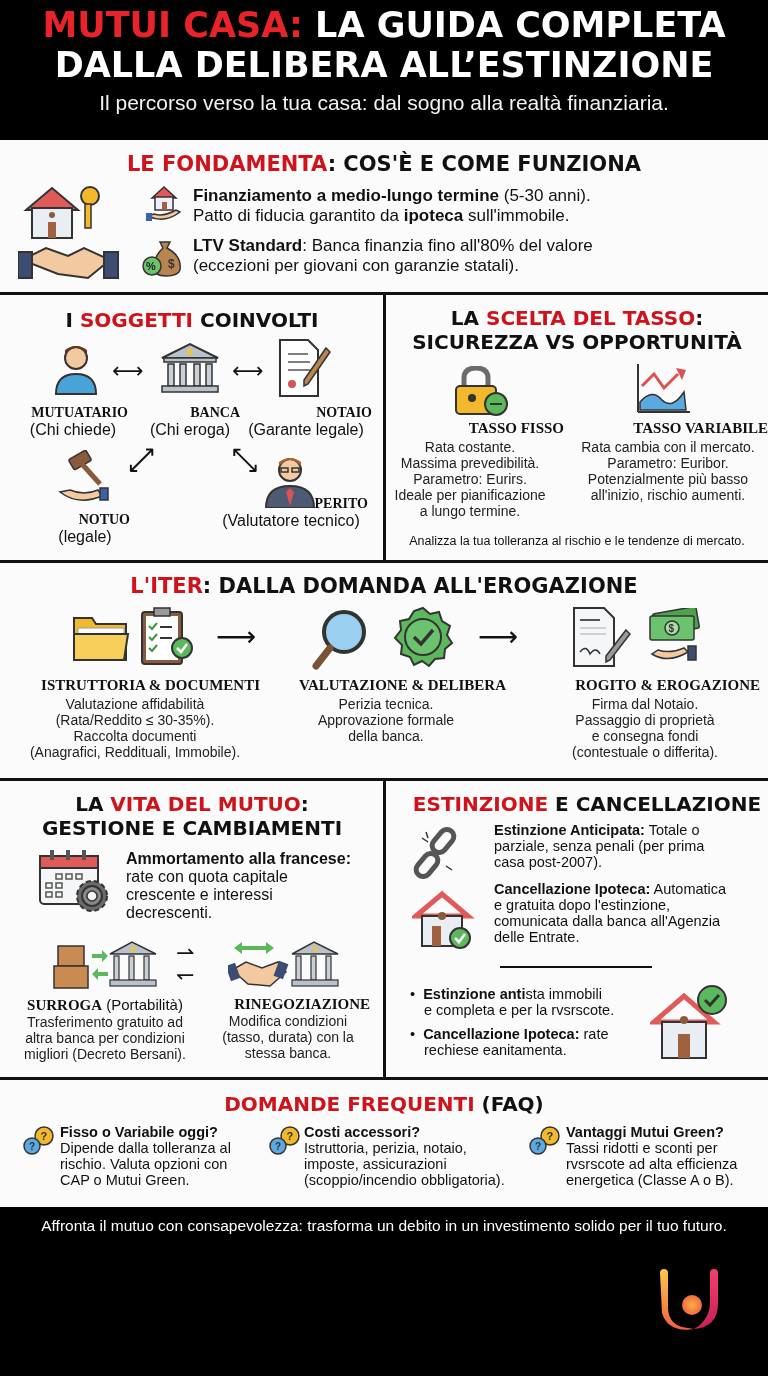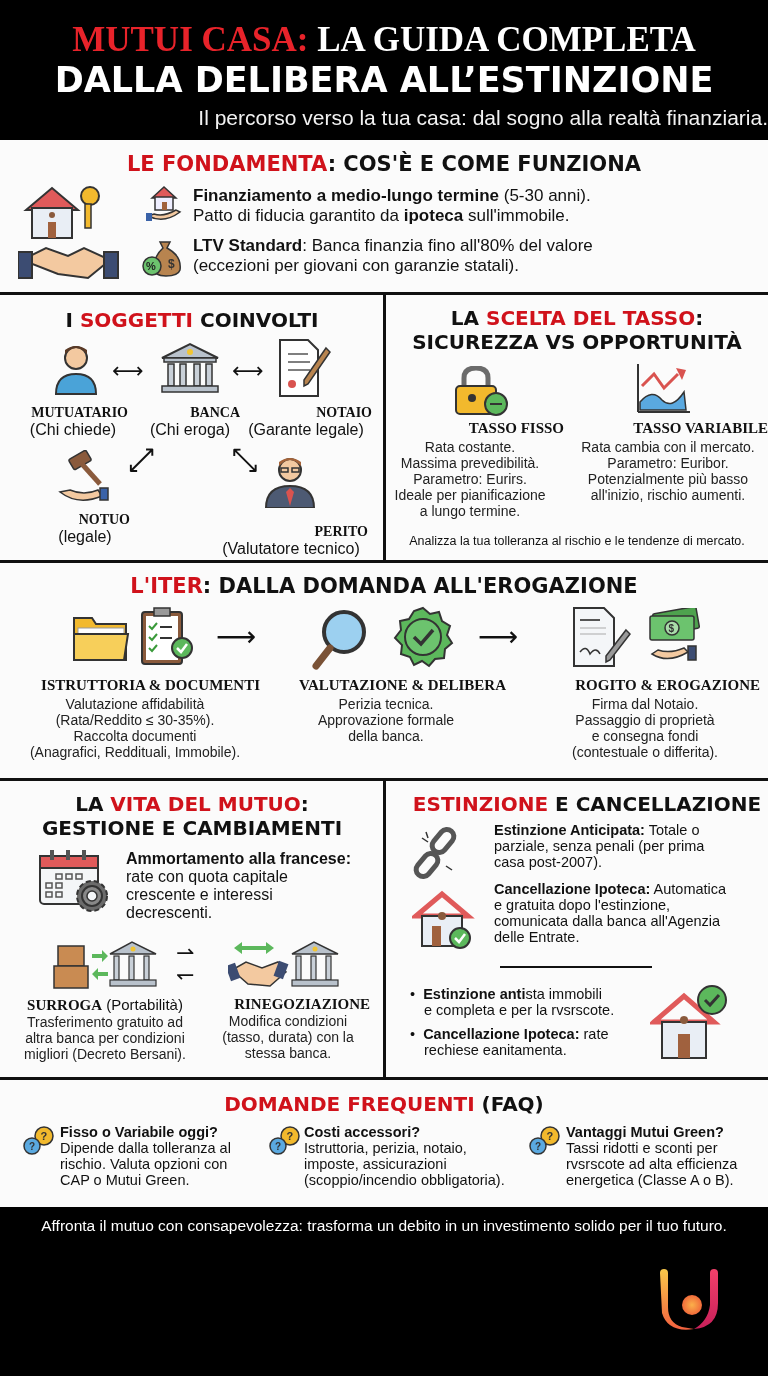--- a/index.html
+++ b/index.html
@@ -1,22 +1,22 @@
 <!DOCTYPE html>
 <html><head>
 <meta charset="utf-8">
 <style>
   * { box-sizing: border-box; margin: 0; padding: 0; }
   html, body { width: 768px; height: 1376px; background: #000; overflow: hidden; }
   body { font-family: "Liberation Sans", sans-serif; color: #111; position: relative; }
   .red { color: #d0121b; }
   .hdr { position: absolute; left: 0; top: 0; width: 768px; height: 140px; background: #000; text-align: center; color: #fff; }
   .hdr .t1, .hdr .t2 { font-family: "DejaVu Sans", sans-serif; font-weight: bold; font-size: 35px; line-height: 40px; letter-spacing: 0px; }
-  .hdr .t1 { padding-top: 20px; font-family: Liberation Serif, serif; }
-  .hdr .sub { font-size: 21px; margin-top: 6px; color: #f2f2f2; text-align: right; }
+  .hdr .t1 { padding-top: 5px; }
+  .hdr .sub { font-size: 21px; margin-top: 6px; color: #f2f2f2; }
   .page { position: absolute; left: 0; top: 140px; width: 768px; height: 1067px; background: #fbfbfb; }
   .hline { position: absolute; left: 0; width: 768px; height: 3px; background: #111; }
   .vline { position: absolute; left: 383px; width: 3px; background: #111; }
   .stitle { font-family: "DejaVu Sans", sans-serif; font-weight: bold; text-align: center; color: #111; }
   .abs { position: absolute; }
   .ctr { text-align: center; }
   .b { font-weight: bold; }
   .lbl { font-family: Liberation Serif, serif; font-weight: bold; font-size: 14px; text-align: right; }
   .desc { font-size: 14px; line-height: 16px; color: #222; }
   .footer { position: absolute; left: 0; top: 1207px; width: 768px; height: 169px; background: #000; color: #fff; }
@@ -146,21 +146,21 @@
           <rect x="19" y="16" width="7" height="4" fill="none" stroke="#333" stroke-width="1.5"></rect>
           <rect x="30" y="16" width="7" height="4" fill="none" stroke="#333" stroke-width="1.5"></rect>
           <path d="M4 56 Q4 34 28 34 Q52 34 52 56 Z" fill="#4d5a73" stroke="#333" stroke-width="2"></path>
           <polygon points="28,36 24,40 28,54 32,40" fill="#d9534f"></polygon>
         </svg>
     </div>
     <div class="abs ctr" style="left:40px;top:372px;width:90px">
       <div class="lbl">NOTUO</div>
       <div style="font-size:16px">(legale)</div>
     </div>
-    <div class="abs ctr" style="left:214px;top:384px;width:154px">
+    <div class="abs ctr" style="left:214px;top:356px;width:154px">
       <div class="lbl">PERITO</div>
       <div style="font-size:16px">(Valutatore tecnico)</div>
     </div>
   </section>
 
   <section>
     <div class="abs stitle" style="left:386px;top:166px;width:382px;font-size:20px;line-height:24px">
       <div><span>LA </span><span class="red">SCELTA DEL TASSO</span><span>:</span></div>
       <div>SICUREZZA VS OPPORTUNITÀ</div>
     </div>

